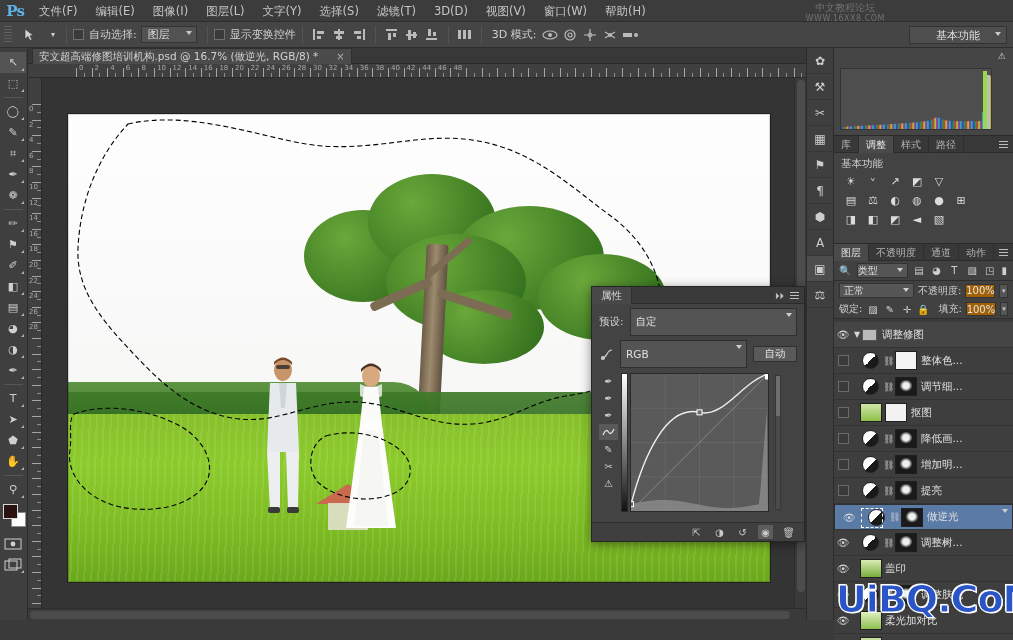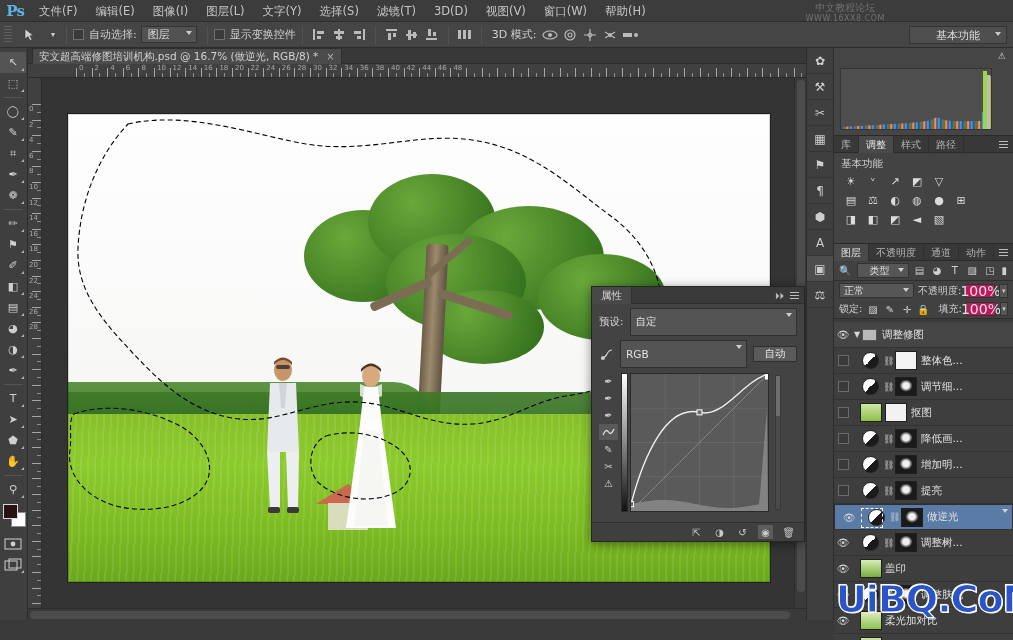--- a/index.html
+++ b/index.html
@@ -29,21 +29,21 @@
   .chk{width:11px;height:11px;border:1px solid #6e6e6e;background:#3a3a3a;display:inline-block;vertical-align:-1px;margin-right:5px;}
   .opt-label{color:#cfcfcf;font-size:11px;white-space:nowrap;}
   .mini-select{height:17px;min-width:56px;background:#525252;border:1px solid #333;color:#ddd;font-size:11px;display:inline-flex;align-items:center;padding:0 14px 0 6px;position:relative;margin:0 4px;}
   .mini-select:after{content:"";position:absolute;right:4px;top:4px;border-left:3px solid transparent;border-right:3px solid transparent;border-top:4px solid #c9c9c9;}
   .align-ic{width:20px;height:20px;display:flex;align-items:center;justify-content:center;opacity:.85;}
   .ws-select{position:absolute;right:6px;top:4px;height:18px;width:98px;background:#4e4e4e;border:1px solid #333;color:#ddd;font-size:11px;display:flex;align-items:center;justify-content:center;}
   .ws-select:after{content:"";position:absolute;right:5px;top:5px;border-left:3px solid transparent;border-right:3px solid transparent;border-top:4px solid #c9c9c9;}
 
   
   .tabbar{position:absolute;left:28px;top:48px;width:778px;height:16px;background:#383838;border-bottom:1px solid #2b2b2b;}
-  .doctab{position:absolute;left:4px;top:0;height:16px;background:#4b4b4b;border:1px solid #2f2f2f;border-bottom:none;display:flex;align-items:center;padding:0 6px;color:#d2d2d2;font-size:10.5px;white-space:nowrap;}
+  .doctab{position:absolute;left:4px;top:0;height:16px;background:#4b4b4b;border:1px solid #2f2f2f;border-bottom:none;display:flex;align-items:center;padding:0 6px;color:#d2d2d2;font-size:10.5px;white-space:nowrap;gap:10px;}
   .doctab .x{margin-left:8px;color:#b0b0b0;font-size:10px;}
 
   
   .toolbar{position:absolute;left:0;top:48px;width:28px;height:572px;background:#3f3f3f;border-right:1px solid #2c2c2c;padding-top:4px;}
   .tool{width:26px;height:21px;display:flex;align-items:center;justify-content:center;position:relative;color:#cfcfcf;}
   .tool.active{background:#545454;}
   .tool:after{content:"";position:absolute;right:2px;bottom:2px;border-left:3px solid transparent;border-top:3px solid transparent;border-right:3px solid #b0b0b0;border-bottom:0;}
   .tool.nocorner:after{display:none;}
   .tool-sep{height:1px;margin:3px 4px;background:#555;}
   .swatches{position:relative;width:26px;height:26px;margin:3px auto 0;}
@@ -125,28 +125,28 @@
   .histbody{position:absolute;left:6px;top:20px;width:152px;height:62px;background:#4e4e4e;border:1px solid #343434;overflow:hidden;}
   .warn{position:absolute;right:6px;top:3px;width:11px;height:10px;color:#ddd;font-size:9px;text-align:center;}
 
   .adjpanel{position:absolute;left:0;top:88px;width:179px;height:108px;background:#434343;border-bottom:1px solid #2a2a2a;}
   .adjlabel{padding:4px 7px 2px;color:#cfcfcf;font-size:10.5px;}
   .adjrow{display:flex;gap:4px;width:100%;margin-bottom:3px;}
   .adj-ic{width:18px;height:16px;display:flex;align-items:center;justify-content:center;color:#dcdcdc;font-size:11px;}
 
   .layerspanel{position:absolute;left:0;top:196px;width:179px;height:444px;background:#3b3b3b;}
   .lp-filter{height:20px;display:flex;align-items:center;gap:4px;padding:0 5px;background:#414141;border-bottom:1px solid #2e2e2e;}
-  .lp-kind{width:56px;height:15px;background:#565656;border:1px solid #333;color:#ddd;font-size:10px;display:flex;align-items:center;padding-left:12px;position:relative;}
+  .lp-kind{width:56px;height:15px;background:#565656;border:1px solid #333;color:#ddd;font-size:10px;display:flex;align-items:center;padding-left:0;position:relative;}
   .lp-kind:after{content:"";position:absolute;right:4px;top:4px;border-left:3px solid transparent;border-right:3px solid transparent;border-top:4px solid #cfcfcf;}
   .lp-fic{width:15px;height:15px;display:flex;align-items:center;justify-content:center;color:#cfcfcf;font-size:10px;}
   .lp-blend{height:19px;display:flex;align-items:center;gap:4px;padding:0 5px;background:#414141;}
   .blend-sel{width:80px;height:15px;background:#565656;border:1px solid #333;color:#e0e0e0;font-size:10px;display:flex;align-items:center;padding-left:4px;position:relative;}
   .blend-sel:after{content:"";position:absolute;right:4px;top:4px;border-left:3px solid transparent;border-right:3px solid transparent;border-top:4px solid #cfcfcf;}
   .opacity-lbl{font-size:10px;color:#cfcfcf;white-space:nowrap;}
-  .opacity-val{width:30px;height:14px;background:#be185d;border:1px solid #333;color:#e2e2e2;font-size:14px;display:flex;align-items:center;justify-content:center;}
+  .opacity-val{width:30px;height:14px;background:#a16207;border:1px solid #333;color:#e2e2e2;font-size:10px;display:flex;align-items:center;justify-content:center;}
   .tiny-arrow{width:9px;height:14px;background:#555;border:1px solid #333;display:flex;align-items:center;justify-content:center;}
   .lp-lock{height:19px;display:flex;align-items:center;gap:4px;padding:0 5px;background:#414141;border-bottom:1px solid #2e2e2e;}
 
   .layerlist{position:absolute;left:0;top:78px;width:179px;height:342px;overflow:hidden;background:#3b3b3b;}
   .lrow{height:26px;display:flex;align-items:center;border-bottom:1px solid #333;background:#3e3e3e;position:relative;}
   .lrow.sel{background:#5a7ba6;}
   .lrow.grp{background:#454545;}
   .eye{width:18px;height:26px;display:flex;align-items:center;justify-content:center;color:#d8d8d8;font-size:10px;}
   .eyebox{width:11px;height:11px;border:1px solid #6a6a6a;background:#3a3a3a;}
   .thumbA{width:22px;height:19px;border:1px solid #1f1f1f;margin-right:3px;background:#888;}

